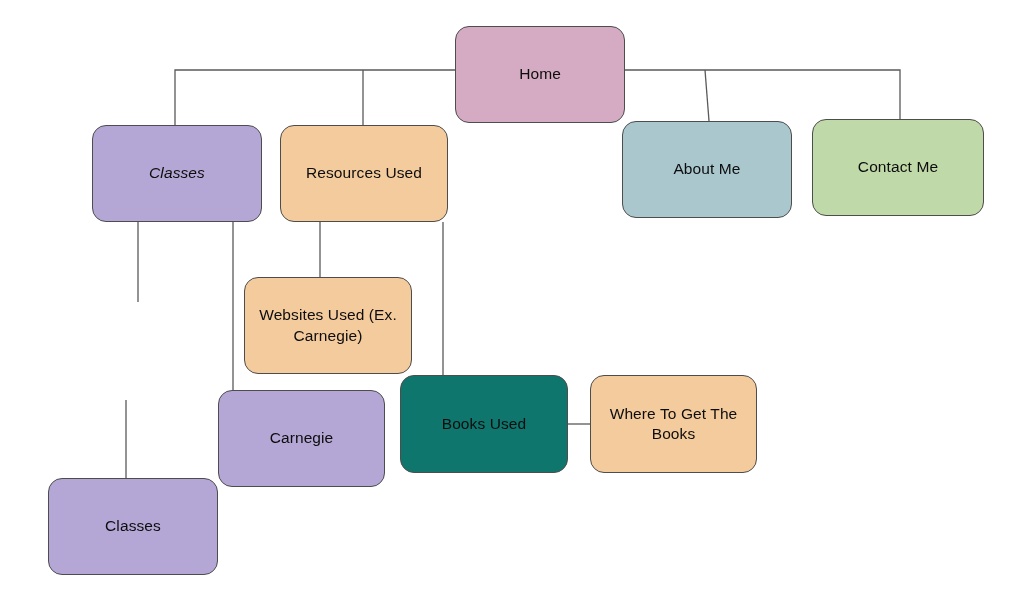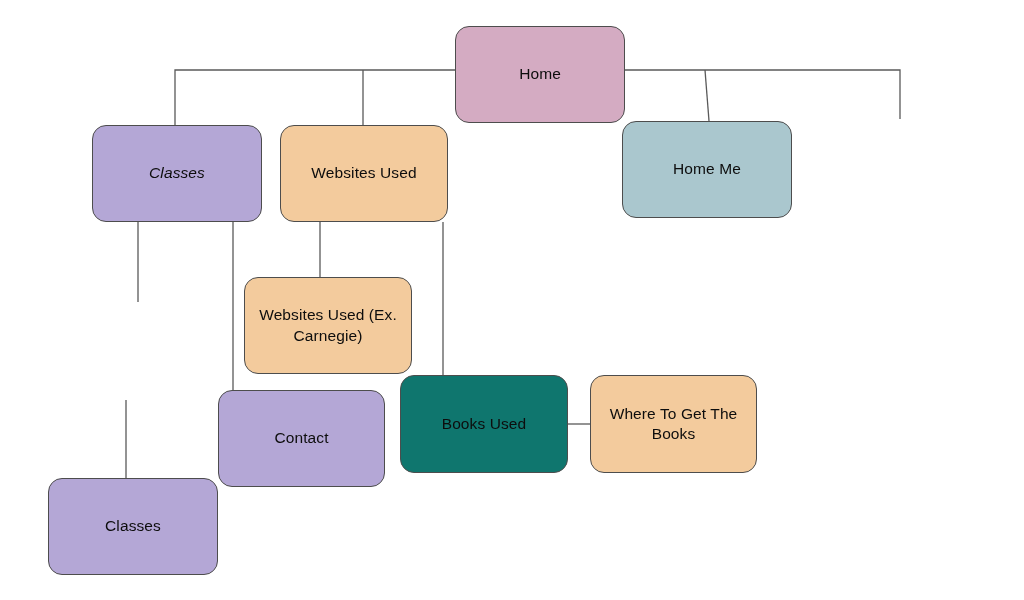--- a/index.html
+++ b/index.html
@@ -61,30 +61,33 @@
       <polyline points="126,400 126,478" fill="none" stroke="#595959" stroke-width="1.3"></polyline>
       <polyline points="568,424 590,424" fill="none" stroke="#595959" stroke-width="1.3"></polyline>
     </svg>
 <div class="node" style="left: 455px; top: 26px; width: 170px; height: 97px; background: rgb(212, 171, 194);">
       <span class="label">Home</span>
     </div>
     <div class="node" style="left: 92px; top: 125px; width: 170px; height: 97px; background: rgb(180, 167, 214); font-style: italic;">
       <span class="label">Classes</span>
     </div>
     <div class="node" style="left: 280px; top: 125px; width: 168px; height: 97px; background: rgb(243, 203, 157);">
-      <span class="label">Websites Used</span>
+      <span class="label">Resources Used</span>
     </div>
     <div class="node" style="left: 622px; top: 121px; width: 170px; height: 97px; background: rgb(170, 199, 206);">
-      <span class="label">Home Me</span>
+      <span class="label">About Me</span>
+    </div>
+    <div class="node" style="left: 812px; top: 119px; width: 172px; height: 97px; background: rgb(192, 217, 168);">
+      <span class="label">Contact Me</span>
     </div>
     <div class="node" style="left: 244px; top: 277px; width: 168px; height: 97px; background: rgb(243, 203, 157);">
       <span class="label">Websites Used (Ex. Carnegie)</span>
     </div>
     <div class="node" style="left: 218px; top: 390px; width: 167px; height: 97px; background: rgb(180, 167, 214);">
-      <span class="label">Contact</span>
+      <span class="label">Carnegie</span>
     </div>
     <div class="node" style="left: 400px; top: 375px; width: 168px; height: 98px; background: #0f766e;">
       <span class="label">Books Used</span>
     </div>
     <div class="node" style="left: 590px; top: 375px; width: 167px; height: 98px; background: rgb(243, 203, 157);">
       <span class="label">Where To Get The Books</span>
     </div>
     <div class="node" style="left: 48px; top: 478px; width: 170px; height: 97px; background: rgb(180, 167, 214);">
       <span class="label">Classes</span>
     </div>

